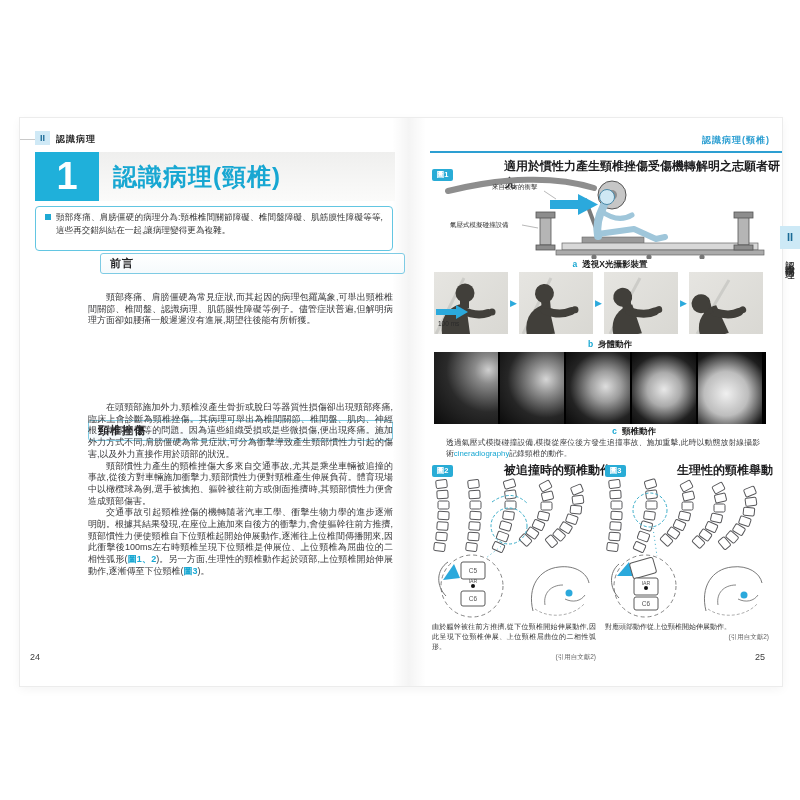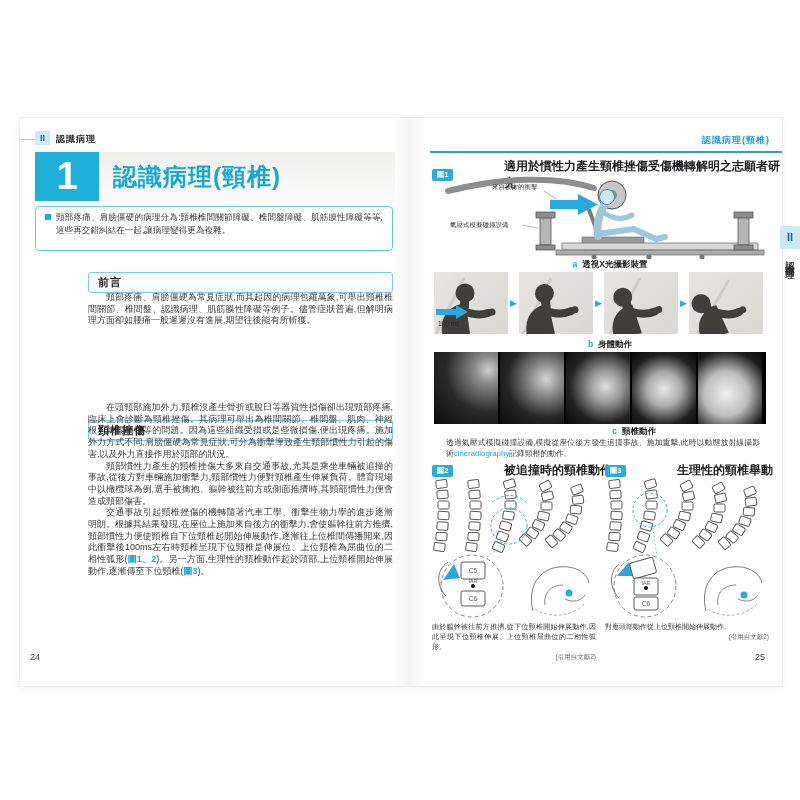--- a/index.html
+++ b/index.html
@@ -112,21 +112,21 @@
 
     <div class="abs title-block">
       <div class="title-num">1</div>
       <div class="title-text">認識病理(頸椎)</div>
     </div>
 
     <div class="abs abstract">
       <div class="abs-bullet"><span class="sq"></span><span>頸部疼痛、肩膀僵硬的病理分為:頸椎椎間關節障礙、椎間盤障礙、肌筋膜性障礙等等,這些再交錯糾結在一起,讓病理變得更為複雜。</span></div>
     </div>
 
-    <div class="abs sec-head" style="top:154px;">前言</div>
+    <div class="abs sec-head" style="top:135px;margin-left:12px;">前言</div>
     <div class="abs sec-body" style="top:174px;">
       <p>頸部疼痛、肩膀僵硬為常見症狀,而其起因的病理包羅萬象,可舉出頸椎椎間關節、椎間盤、認識病理、肌筋膜性障礙等例子。儘管症狀普遍,但解明病理方面卻如腰痛一般遲遲沒有進展,期望往後能有所斬獲。</p>
     </div>
 
     <div class="abs sec-head" style="top:259px;margin-top:43px;">頸椎挫傷</div>
     <div class="abs sec-body" style="top:284px;">
       <p>在頭頸部施加外力,頸椎沒產生骨折或脫臼等器質性損傷卻出現頸部疼痛,臨床上會診斷為頸椎挫傷。其病理可舉出為椎間關節、椎間盤、肌肉、神經根、棘間韌帶等的問題。因為這些組織受損或是些微損傷,便出現疼痛。施加外力方式不同,肩膀僵硬為常見症狀,可分為衝擊導致產生頸部慣性力引起的傷害,以及外力直接作用於頭部的狀況。</p>
       <p>頸部慣性力產生的頸椎挫傷大多來自交通事故,尤其是乘坐車輛被追撞的事故,從後方對車輛施加衝擊力,頸部慣性力便對頸椎產生伸展負荷。體育現場中以橄欖球為例,選手被擒抱、軀幹被往前方或側面推擠時,其頸部慣性力便會造成頸部傷害。</p>
       <p><span>交通事故引起頸椎挫傷的機轉隨著汽車工學、衝擊生物力學的進步逐漸明朗。根據其結果發現,在座位上施加來自後方的衝擊力,會使軀幹往前方推擠,頸部慣性力便使頸椎自下位頸椎起開始伸展動作,逐漸往上位椎間傳播開來,因此衝擊後100ms左右時頸椎呈現下位頸椎是伸展位、上位頸椎為屈曲位的二相性弧形(</span><span class="figref">圖1、2</span><span>)。另一方面,生理性的頸椎動作起於頭部,上位頸椎開始伸展動作,逐漸傳至下位頸椎(</span><span class="figref">圖3</span><span>)。</span></p>
     </div>

